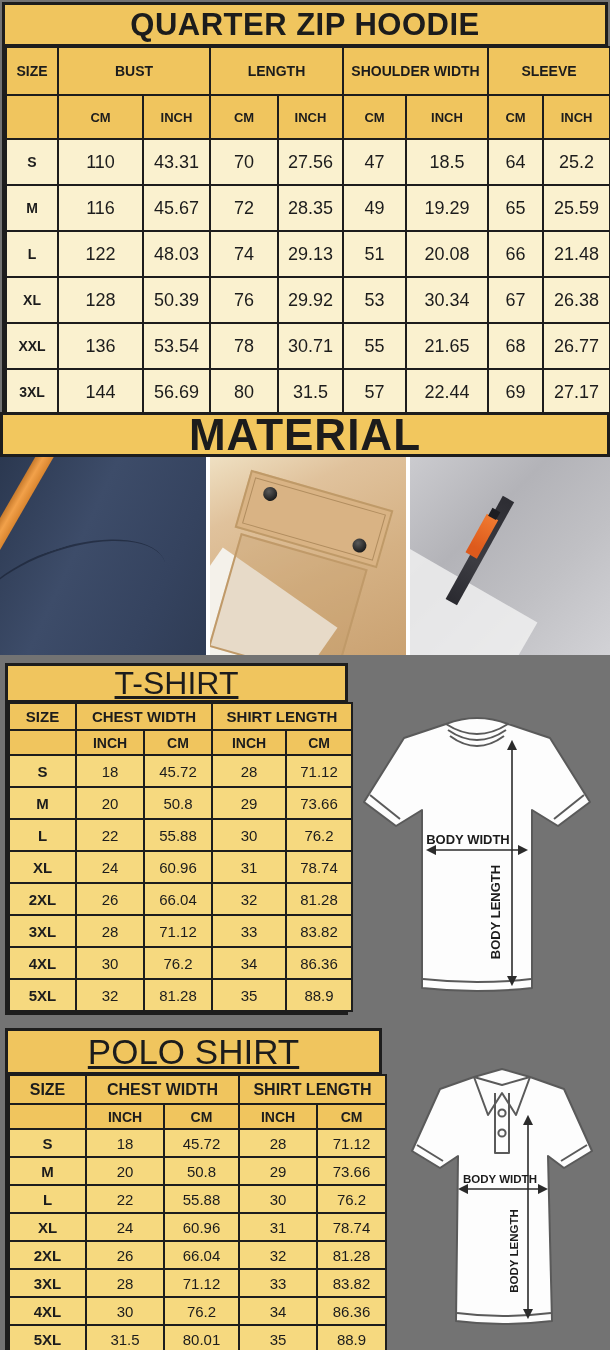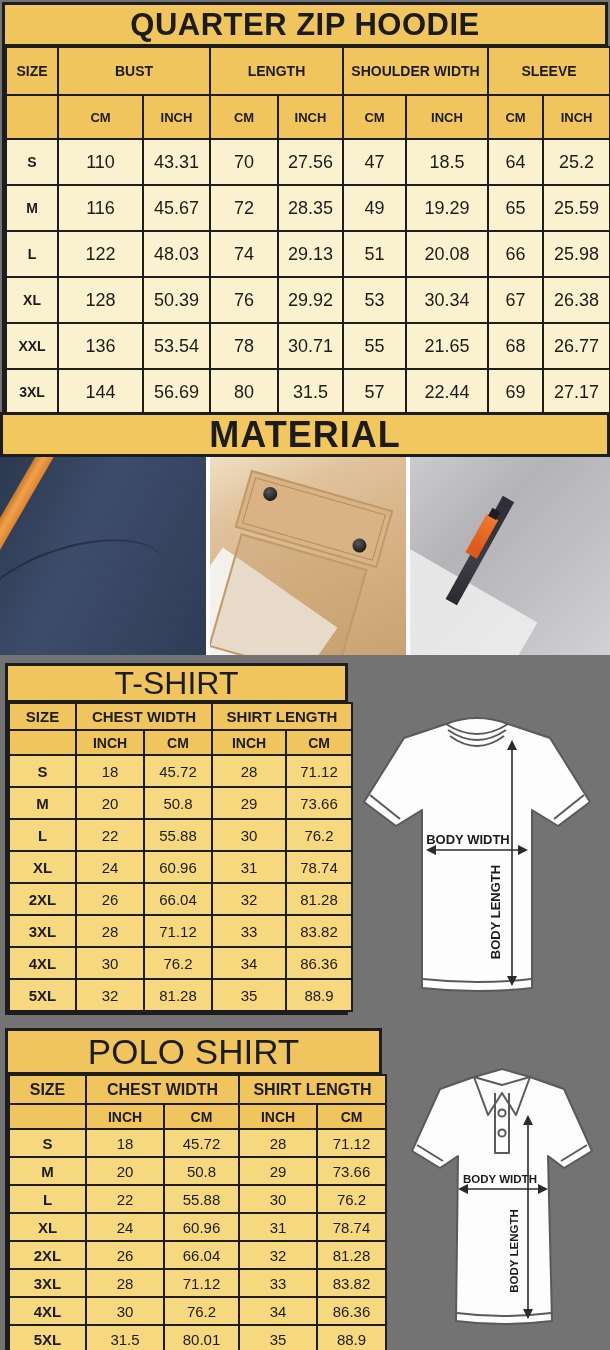--- a/index.html
+++ b/index.html
@@ -18,21 +18,21 @@
   .hoodie-wrap .tbl-title{height:39px;font-size:31px;font-weight:700;letter-spacing:.5px;}
   .hoodie-wrap table{width:600px;}
   .hoodie-wrap tr.grp{height:48px;font-size:14px;}
   .hoodie-wrap tr.units{height:44px;font-size:13px;}
   .hoodie-wrap tbody tr{height:46px;}
   .hoodie-wrap tbody td{background:#faf1cf;font-size:18px;font-weight:400;}
   .hoodie-wrap tbody th{background:#faf1cf;font-size:14px;}
   
   .material-band{position:absolute;left:0;top:412px;width:610px;height:45px;box-sizing:border-box;
     border:3px solid #1d1d1d;background:#f2c75e;display:flex;align-items:center;justify-content:center;
-    font-size:36px;font-weight:700;letter-spacing:1px;}
+    font-size:44px;font-weight:700;letter-spacing:1px;}
   
   .photos{position:absolute;left:0;top:457px;width:610px;height:198px;display:flex;gap:4px;background:#fff;}
   .photo{position:relative;margin:0;height:100%;overflow:hidden;}
   .photo-navy{width:206px;background:linear-gradient(115deg,#2b3850 0%,#3d4c69 40%,#35435f 75%,#2f3c55 100%);}
   .strap{position:absolute;left:48px;top:-20px;width:16px;height:245px;transform:rotate(30deg);transform-origin:top center;
     background:linear-gradient(90deg,#c77a2c 0%,#f2a14a 45%,#d9852f 100%);}
   .strap:after{content:"";position:absolute;left:-4px;bottom:40px;width:24px;height:13px;background:#b87226;border:2px solid #8f5a1e;box-sizing:border-box;}
   .navy-seam{position:absolute;left:-30px;top:90px;width:200px;height:90px;border-top:2px solid rgba(20,28,44,.55);border-radius:50%;transform:rotate(-18deg);}
   .photo-khaki{width:196px;background:linear-gradient(155deg,#efe0c2 0%,#e0c29c 25%,#d5b184 60%,#caa272 100%);}
   .photo-khaki:before{content:"";position:absolute;left:-40px;bottom:-60px;width:140px;height:140px;background:#f4f1ea;transform:rotate(35deg);}
@@ -45,21 +45,21 @@
   .pocket-body{position:absolute;left:12px;top:92px;width:132px;height:118px;transform:rotate(16deg);
     border:2px solid #c09a69;box-sizing:border-box;background:rgba(190,152,100,.25);}
   .photo-gray{width:200px;background:linear-gradient(135deg,#cbcbcf 0%,#b3b3b8 35%,#c0c0c4 65%,#d2d2d6 100%);}
   .photo-gray:before{content:"";position:absolute;left:-50px;bottom:-70px;width:150px;height:150px;background:#f2f2f2;transform:rotate(30deg);opacity:.8;}
   .zip{position:absolute;left:92px;top:42px;width:13px;height:118px;transform:rotate(29deg);transform-origin:top center;
     background:linear-gradient(180deg,#2d2d33 0%,#3c3c42 60%,#2a2a30 100%);}
   .zip-pull{position:absolute;left:76px;top:60px;width:13px;height:44px;transform:rotate(29deg);transform-origin:top center;
     background:linear-gradient(180deg,#f07a30 0%,#dd5a1c 80%);}
   .zip-pull:after{content:"";position:absolute;left:2px;top:-8px;width:9px;height:9px;background:#1d1d22;}
   
-  .shirt-wrap .tbl-title{font-weight:400;}
+  .shirt-wrap .tbl-title{font-weight:400;text-decoration:underline;}
   .tshirt-wrap{left:5px;top:663px;width:343px;}
   .tshirt-wrap .tbl-title{height:34px;font-size:32px;}
   .tshirt-wrap table{width:337px;}
   .tshirt-wrap tr.grp{height:27px;font-size:15px;}
   .tshirt-wrap tr.units{height:25px;font-size:14px;}
   .tshirt-wrap tbody tr{height:32px;}
   .polo-wrap{left:5px;top:1028px;width:377px;}
   .polo-wrap .tbl-title{height:41px;font-size:35px;}
   .polo-wrap table{width:371px;}
   .polo-wrap tr.grp{height:29px;font-size:16px;}
@@ -141,21 +141,21 @@
 
           <tr>
             <th>L</th>
             <td>122</td>
             <td>48.03</td>
             <td>74</td>
             <td>29.13</td>
             <td>51</td>
             <td>20.08</td>
             <td>66</td>
-            <td>25.98</td>
+            <td>21.48</td>
           </tr>
 
           <tr>
             <th>XL</th>
             <td>128</td>
             <td>50.39</td>
             <td>76</td>
             <td>29.92</td>
             <td>53</td>
             <td>30.34</td>

